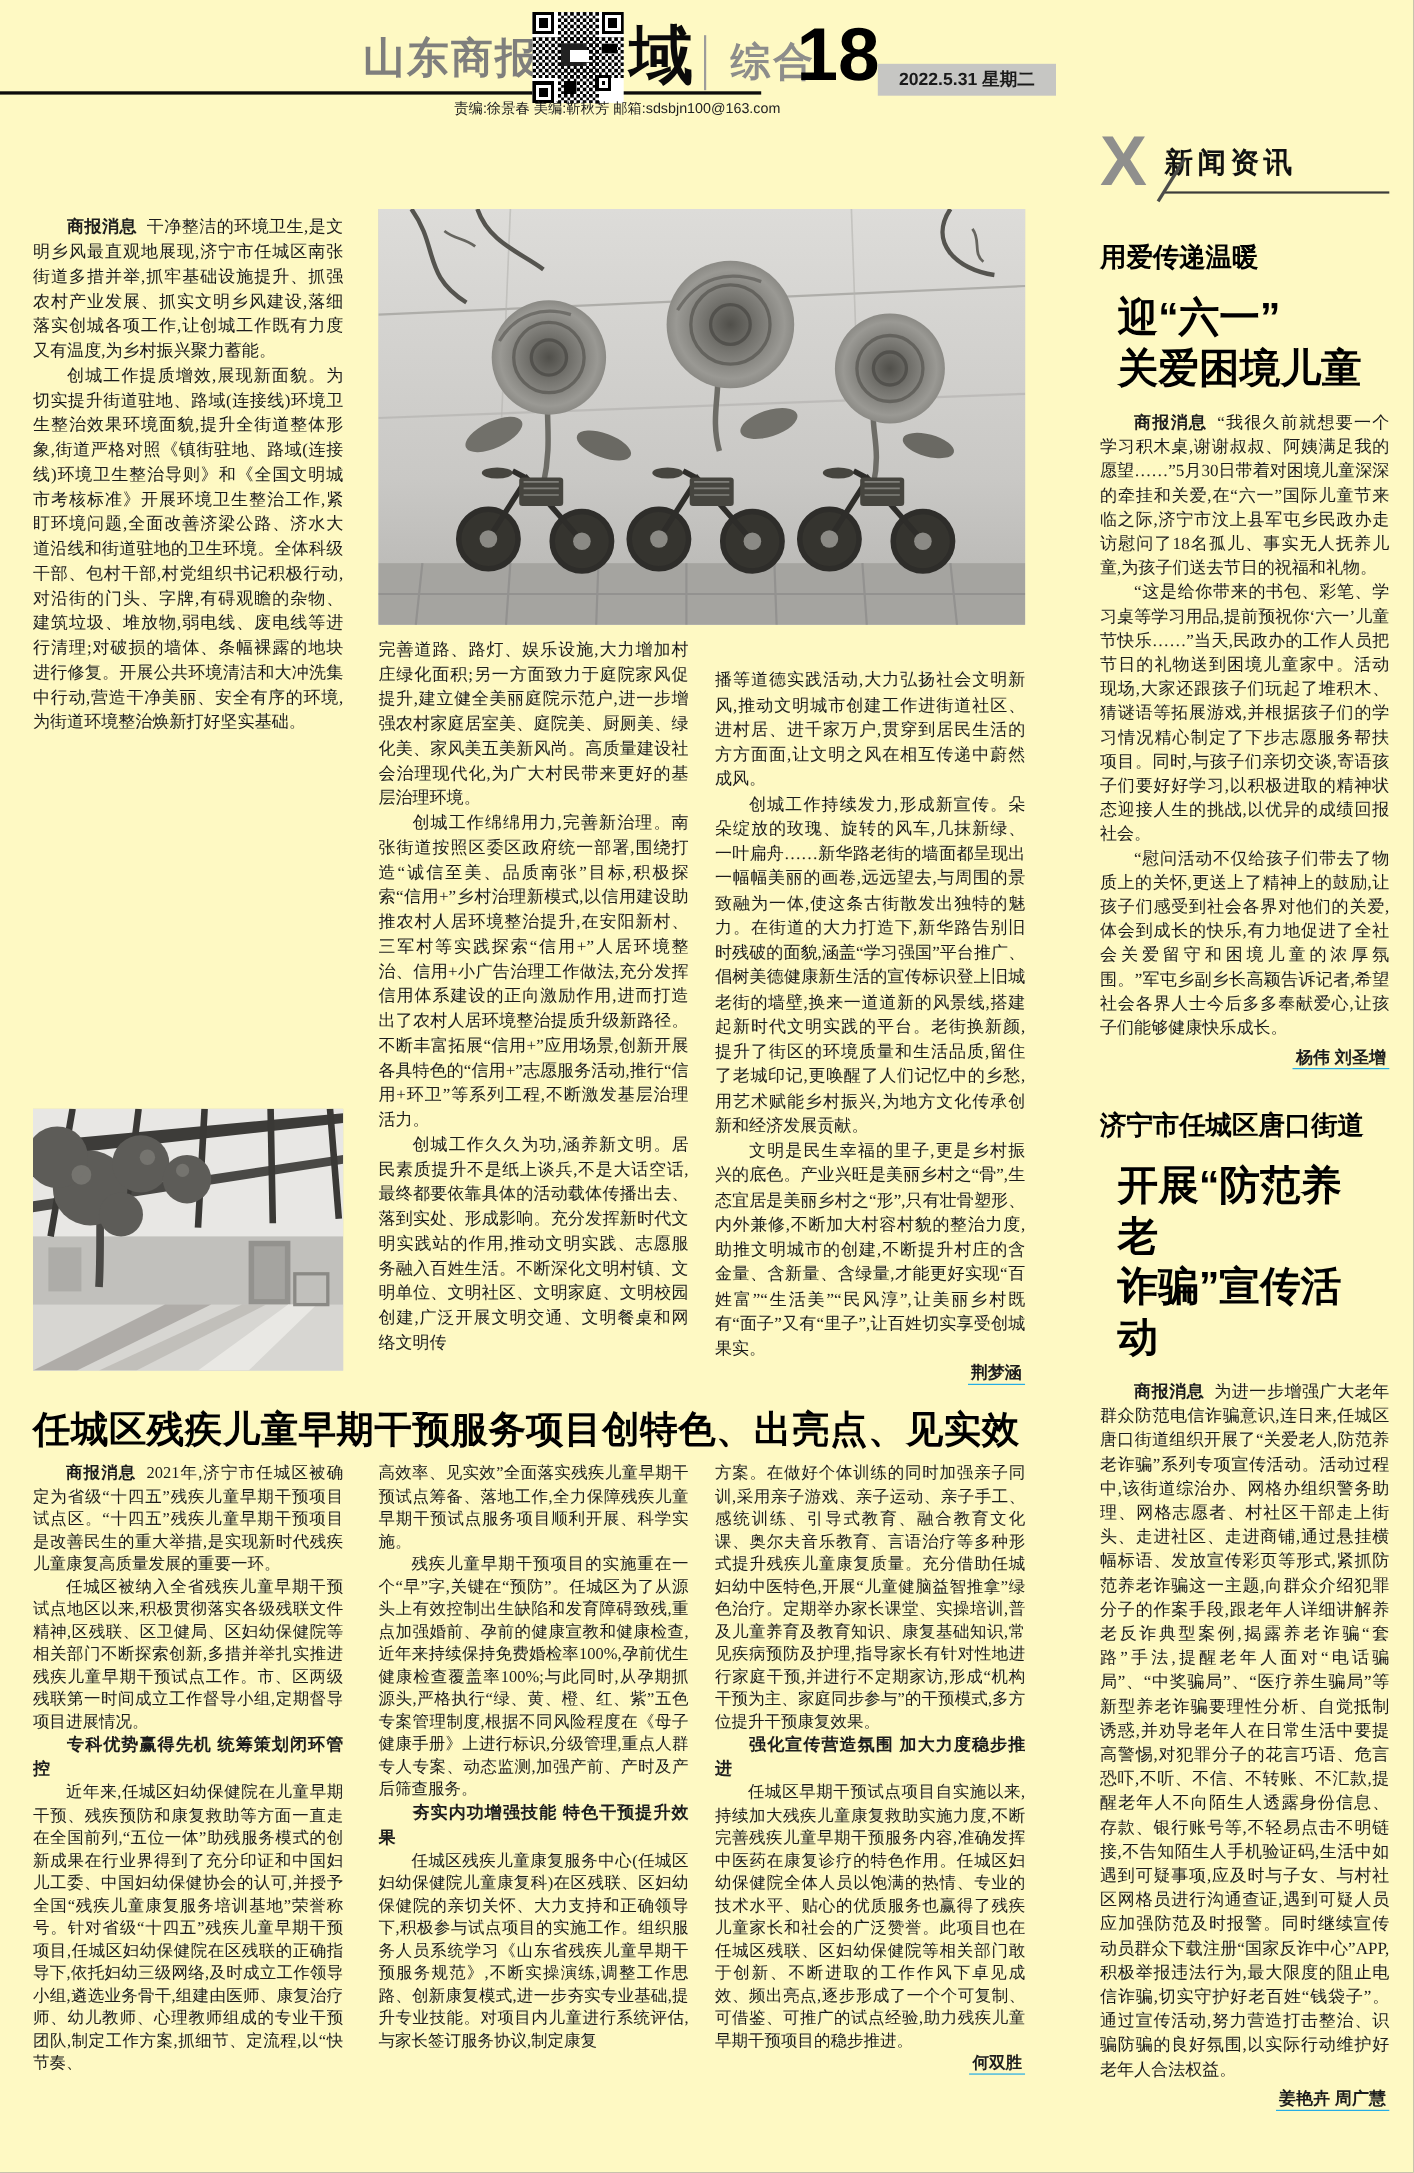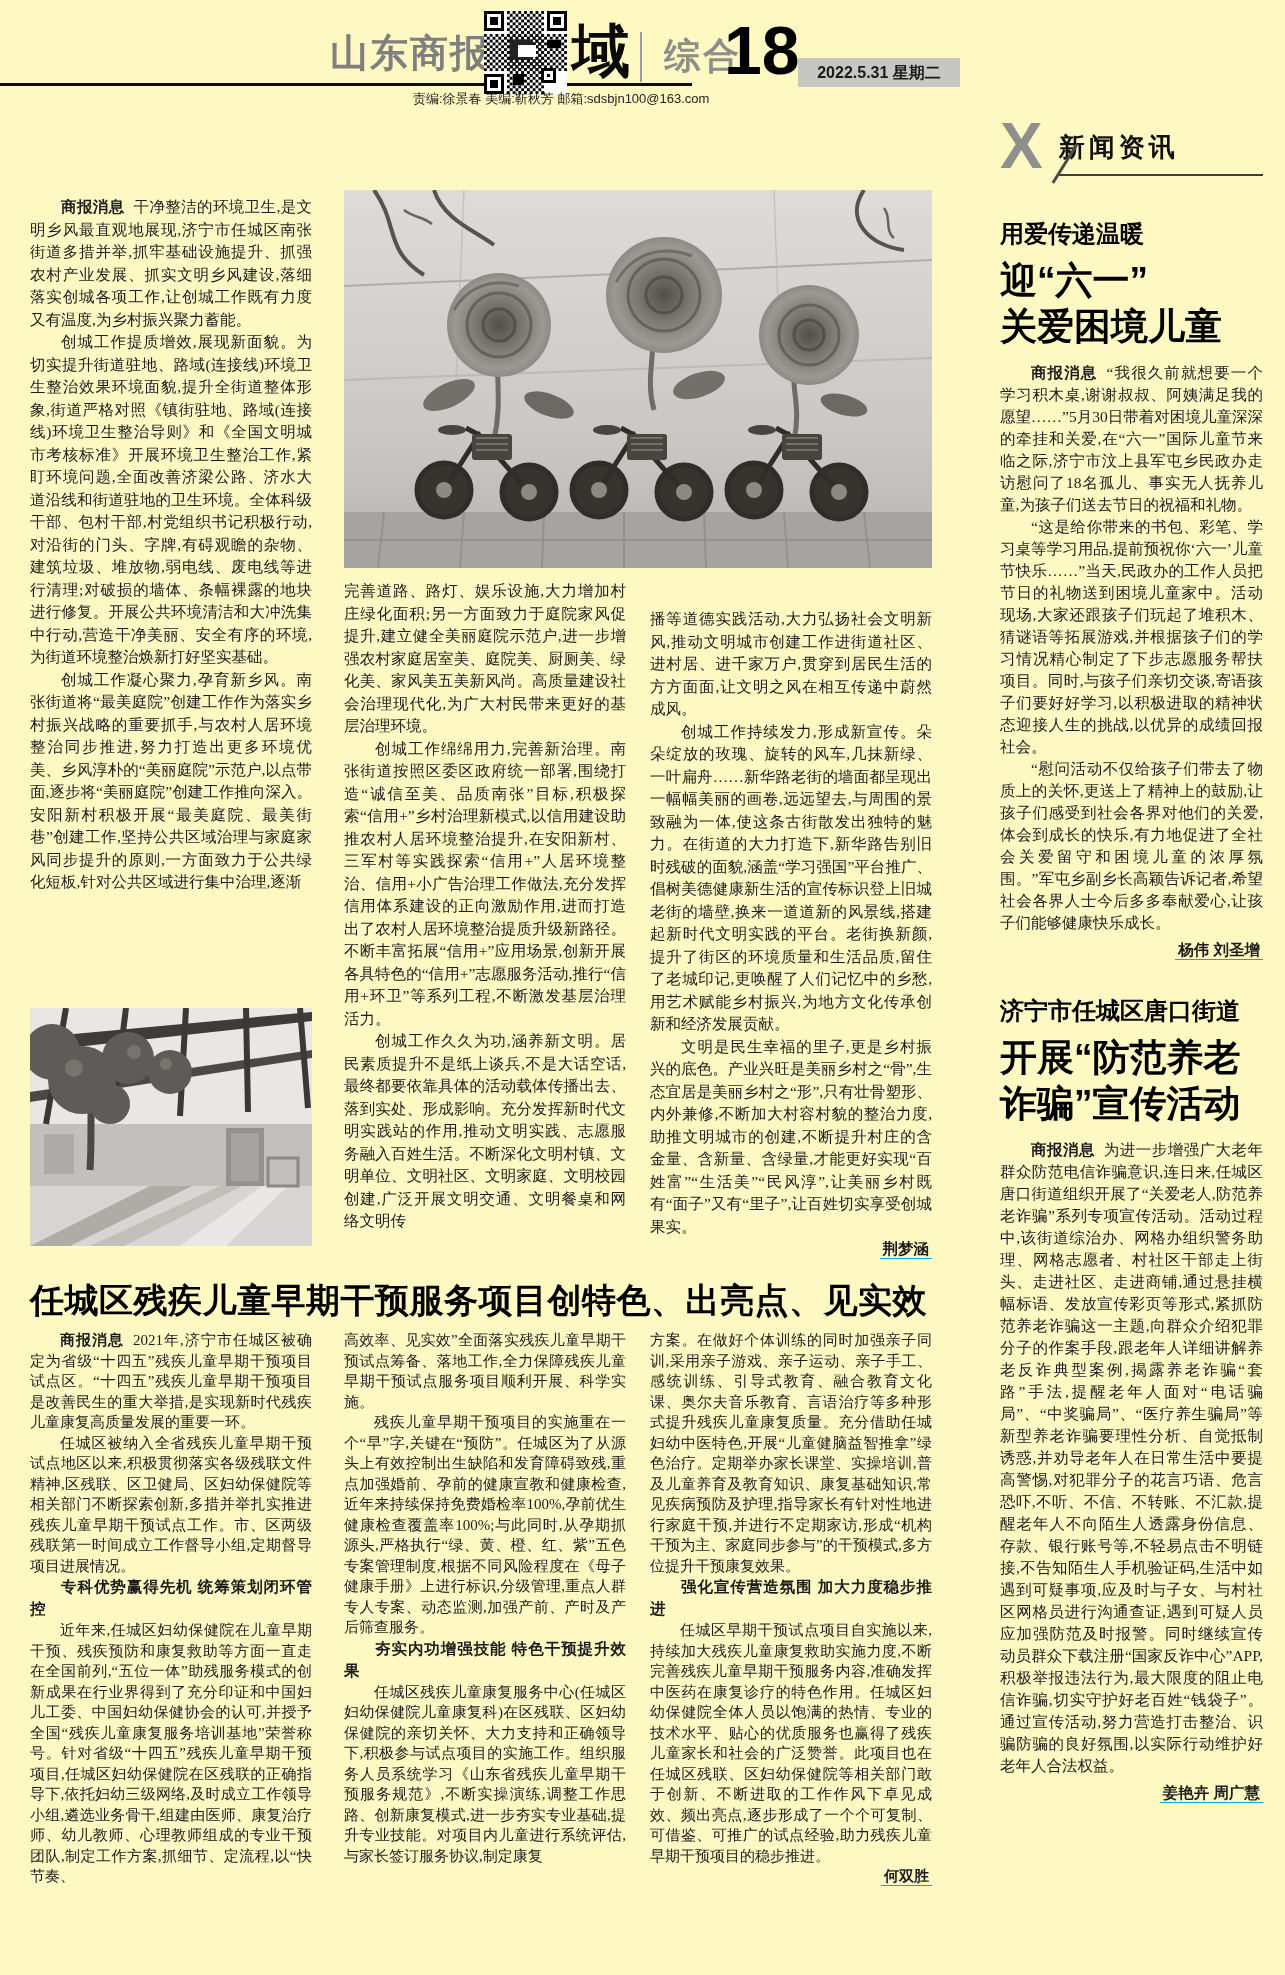--- a/index.html
+++ b/index.html
@@ -59,21 +59,21 @@
   
   .sidebar{position:absolute;left:1000px;top:114px;width:263px;}
   .sb-head{position:relative;display:flex;align-items:flex-start;height:80px;}
   .sb-x{font-family:"Liberation Sans",sans-serif;font-size:64px;font-weight:700;color:#8f8f8d;line-height:64px;}
   .sb-slash{position:absolute;left:42px;top:48px;width:46px;height:3px;background:#4c4c4a;transform:rotate(-58deg);}
   .sb-label-wrap{flex:1;margin-left:16px;padding:16px 0 9px;border-bottom:2px solid #3c3c3a;}
   .sb-label{font-family:"Liberation Sans",sans-serif;font-weight:700;font-size:26px;letter-spacing:4px;color:#111;}
   .sb-article1{margin-top:24px;}
   .sb-article2{margin-top:34px;}
   .sb-kicker{font-family:Liberation Sans, sans-serif;font-weight:700;font-size:24px;color:#000;margin:0 0 8px;}
-  .sb-hl{font-family:"Liberation Sans",sans-serif;font-weight:900;font-size:37px;line-height:46px;color:#000;margin:0;}
+  .sb-hl{font-family:"Liberation Sans",sans-serif;font-weight:900;font-size:37px;line-height:46px;color:#000;margin:16px;}
   .sb-body{margin-top:12px;text-align:justify;}
   .sb-body p{margin:0;text-indent:2em;font-size:15.5px;line-height:22px;}
   .sb-body .sig{font-size:15.5px;margin-top:5px;}
 </style>
 </head>
 <body>
 
 <div class="page">
 
   <div class="hdr-rule"></div>
@@ -222,21 +222,20 @@
       <polygon points="0,238 120,178 162,178 40,238" fill="#a19e99" opacity="0.75"></polygon>
       <polygon points="60,238 190,178 212,178 94,238" fill="#b2afaa" opacity="0.6"></polygon>
       <polygon points="150,238 232,178 258,178 196,238" fill="#e9e8e4"></polygon>
       <rect x="238" y="150" width="30" height="28" fill="#88878300" stroke="#8a8985" stroke-width="3"></rect>
     </svg>
   </div>
 
   <div class="col" id="m-col1">
     <p><span class="lead-label">商报消息</span><span>干净整洁的环境卫生,是文明乡风最直观地展现,济宁市任城区南张街道多措并举,抓牢基础设施提升、抓强农村产业发展、抓实文明乡风建设,落细落实创城各项工作,让创城工作既有力度又有温度,为乡村振兴聚力蓄能。</span></p>
     <p>创城工作提质增效,展现新面貌。为切实提升街道驻地、路域(连接线)环境卫生整治效果环境面貌,提升全街道整体形象,街道严格对照《镇街驻地、路域(连接线)环境卫生整治导则》和《全国文明城市考核标准》开展环境卫生整治工作,紧盯环境问题,全面改善济梁公路、济水大道沿线和街道驻地的卫生环境。全体科级干部、包村干部,村党组织书记积极行动,对沿街的门头、字牌,有碍观瞻的杂物、建筑垃圾、堆放物,弱电线、废电线等进行清理;对破损的墙体、条幅裸露的地块进行修复。开展公共环境清洁和大冲洗集中行动,营造干净美丽、安全有序的环境,为街道环境整治焕新打好坚实基础。</p>
-    <p>创城工作凝心聚力,孕育新乡风。南张街道将“最美庭院”创建工作作为落实乡村振兴战略的重要抓手,与农村人居环境整治同步推进,努力打造出更多环境优美、乡风淳朴的“美丽庭院”示范户,以点带面,逐步将“美丽庭院”创建工作推向深入。安阳新村积极开展“最美庭院、最美街巷”创建工作,坚持公共区域治理与家庭家风同步提升的原则,一方面致力于公共绿化短板,针对公共区域进行集中治理,逐渐</p>
   </div>
   <div class="col" id="m-col2">
     <p class="cont">完善道路、路灯、娱乐设施,大力增加村庄绿化面积;另一方面致力于庭院家风促提升,建立健全美丽庭院示范户,进一步增强农村家庭居室美、庭院美、厨厕美、绿化美、家风美五美新风尚。高质量建设社会治理现代化,为广大村民带来更好的基层治理环境。</p>
     <p>创城工作绵绵用力,完善新治理。南张街道按照区委区政府统一部署,围绕打造“诚信至美、品质南张”目标,积极探索“信用+”乡村治理新模式,以信用建设助推农村人居环境整治提升,在安阳新村、三军村等实践探索“信用+”人居环境整治、信用+小广告治理工作做法,充分发挥信用体系建设的正向激励作用,进而打造出了农村人居环境整治提质升级新路径。不断丰富拓展“信用+”应用场景,创新开展各具特色的“信用+”志愿服务活动,推行“信用+环卫”等系列工程,不断激发基层治理活力。</p>
     <p>创城工作久久为功,涵养新文明。居民素质提升不是纸上谈兵,不是大话空话,最终都要依靠具体的活动载体传播出去、落到实处、形成影响。充分发挥新时代文明实践站的作用,推动文明实践、志愿服务融入百姓生活。不断深化文明村镇、文明单位、文明社区、文明家庭、文明校园创建,广泛开展文明交通、文明餐桌和网络文明传</p>
   </div>
   <div class="col" id="m-col3">
     <p class="cont">播等道德实践活动,大力弘扬社会文明新风,推动文明城市创建工作进街道社区、进村居、进千家万户,贯穿到居民生活的方方面面,让文明之风在相互传递中蔚然成风。</p>
     <p>创城工作持续发力,形成新宣传。朵朵绽放的玫瑰、旋转的风车,几抹新绿、一叶扁舟……新华路老街的墙面都呈现出一幅幅美丽的画卷,远远望去,与周围的景致融为一体,使这条古街散发出独特的魅力。在街道的大力打造下,新华路告别旧时残破的面貌,涵盖“学习强国”平台推广、倡树美德健康新生活的宣传标识登上旧城老街的墙壁,换来一道道新的风景线,搭建起新时代文明实践的平台。老街换新颜,提升了街区的环境质量和生活品质,留住了老城印记,更唤醒了人们记忆中的乡愁,用艺术赋能乡村振兴,为地方文化传承创新和经济发展贡献。</p>
     <p>文明是民生幸福的里子,更是乡村振兴的底色。产业兴旺是美丽乡村之“骨”,生态宜居是美丽乡村之“形”,只有壮骨塑形、内外兼修,不断加大村容村貌的整治力度,助推文明城市的创建,不断提升村庄的含金量、含新量、含绿量,才能更好实现“百姓富”“生活美”“民风淳”,让美丽乡村既有“面子”又有“里子”,让百姓切实享受创城果实。</p>

